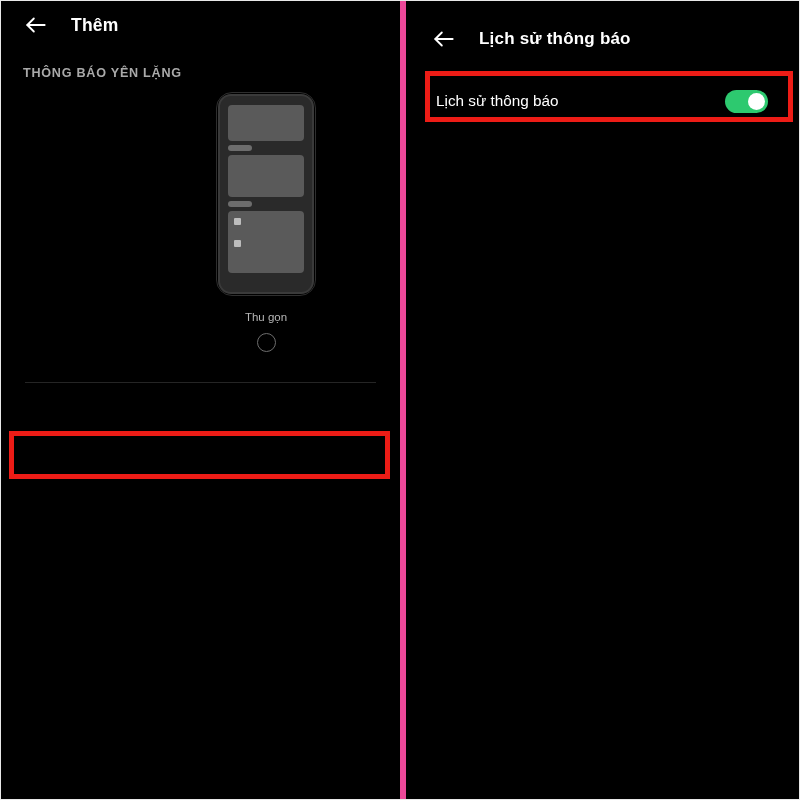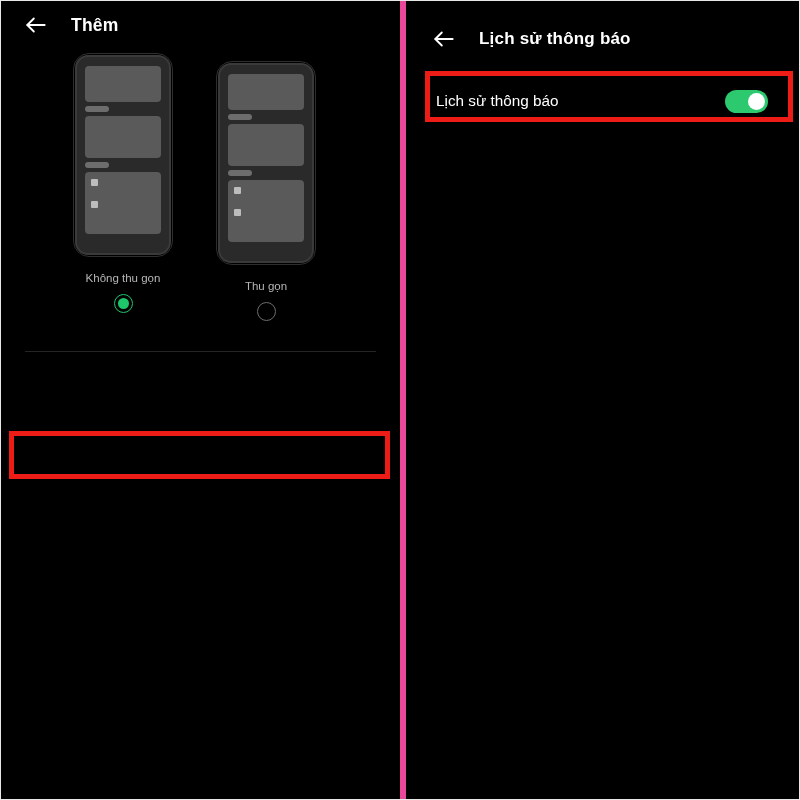--- a/index.html
+++ b/index.html
@@ -227,37 +227,24 @@
     <div class="appbar">
       <span class="back-icon">
         <svg viewBox="0 0 24 24" fill="none" stroke="currentColor" stroke-width="1.7" stroke-linecap="round" stroke-linejoin="round">
           <line x1="20" y1="12" x2="4" y2="12"></line>
           <polyline points="10,6 4,12 10,18"></polyline>
         </svg>
       </span>
       <span class="appbar-title">Thêm</span>
     </div>
 
+    <div class="section-header">THÔNG BÁO YÊN LẶNG</div>
 
     <div class="previews">
 
-      <div class="preview preview-a">
-        <div class="phone">
-          <div class="card card-1"></div>
-          <div class="pill"></div>
-          <div class="card card-2"></div>
-          <div class="pill"></div>
-          <div class="card card-3">
-            <span class="dot dot-1"></span>
-            <span class="dot dot-2"></span>
-          </div>
-        </div>
-        <div class="preview-label">Không thu gọn</div>
-        <div class="radio checked"></div>
-      </div>
 
       <div class="preview preview-b">
         <div class="phone">
           <div class="card card-1"></div>
           <div class="pill"></div>
           <div class="card card-2"></div>
           <div class="pill"></div>
           <div class="card card-3">
             <span class="dot dot-1"></span>
             <span class="dot dot-2"></span>

